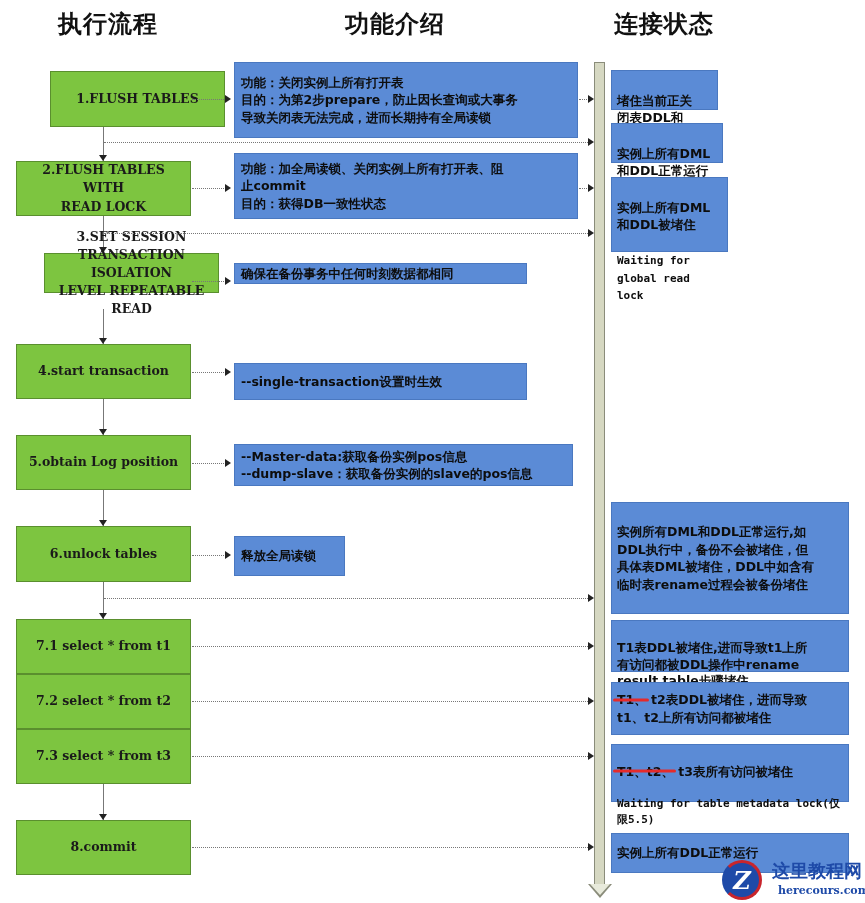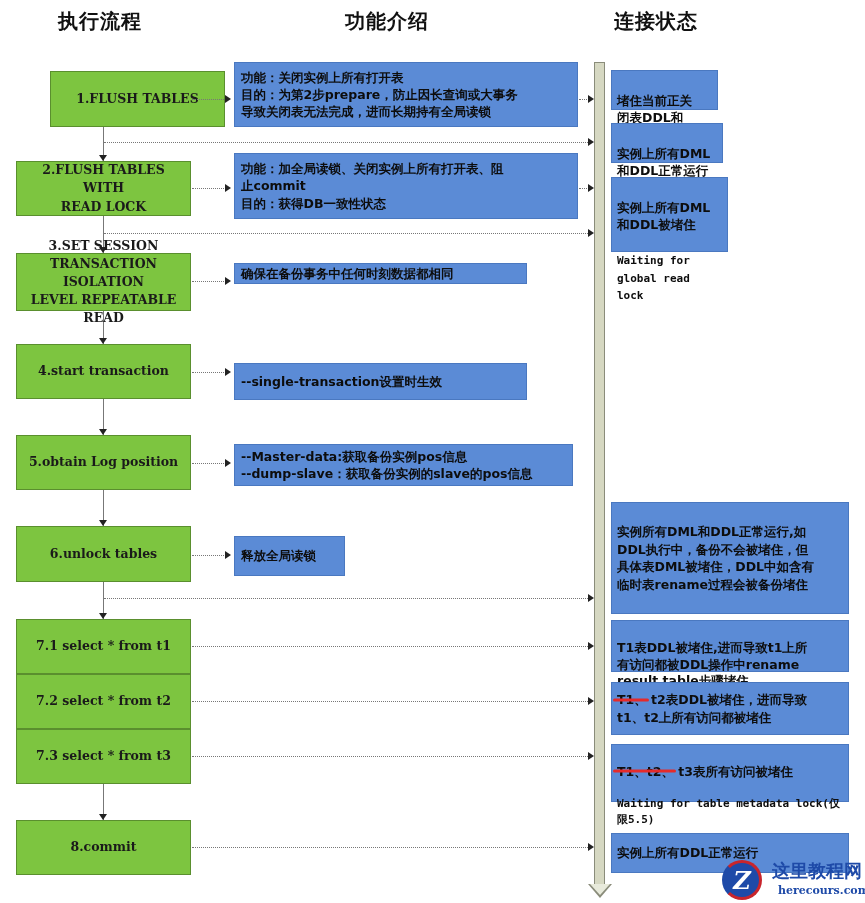--- a/index.html
+++ b/index.html
@@ -1,18 +1,18 @@
 <!DOCTYPE html>
 <html><head>
 <meta charset="utf-8">
 <style>
   * { box-sizing: border-box; margin: 0; padding: 0; }
   body { width: 865px; height: 903px; background: #ffffff; position: relative; overflow: hidden;
          font-family: "DejaVu Sans", sans-serif; }
-  .col-title { position: absolute; top: 8px; font-size: 20px; font-weight: bold; color: #111;
+  .col-title { position: absolute; top: 8px; font-size: 24px; font-weight: bold; color: #111;
                font-family: "DejaVu Sans", sans-serif; letter-spacing: 1px; }
   .step { position: absolute; left: 16px; width: 175px; background: #7dc540; border: 1px solid #5a8f2e;
           display: flex; align-items: center; justify-content: center; text-align: center;
           font-family: "DejaVu Serif", serif; font-weight: bold; font-size: 12.5px; color: #1a1a1a;
           line-height: 1.45; padding: 2px 4px; white-space: pre-line; }
   .desc { position: absolute; background: #5b8bd6; border: 1px solid #4a78c0; color: #0d0d0d;
           font-family: "DejaVu Sans", sans-serif; font-weight: bold; font-size: 12.5px; line-height: 1.38;
           padding: 3px 6px; white-space: pre-line; display: flex; align-items: center; }
   .status { position: absolute; left: 611px; background: #5b8bd6; border: 1px solid #4a78c0; color: #0d0d0d;
             font-family: "DejaVu Sans", sans-serif; font-weight: bold; font-size: 12.5px; line-height: 1.4;
@@ -67,21 +67,21 @@
 <div class="vline" style="top:490px;height:36px;"></div>
 <div class="varrow" style="top:520px;"></div>
 <div class="vline" style="top:582px;height:37px;"></div>
 <div class="varrow" style="top:613px;"></div>
 <div class="vline" style="top:784px;height:36px;"></div>
 <div class="varrow" style="top:814px;"></div>
 
 <div class="step" style="top:71px;height:56px;margin-left:34px;">1.FLUSH TABLES</div>
 <div class="step" style="top:161px;height:55px;">2.FLUSH TABLES WITH
 READ LOCK</div>
-<div class="step" style="top:253px;height:58px;">3.SET SESSION
+<div class="step" style="top:253px;height:40px;margin-left:28px;">3.SET SESSION
 TRANSACTION ISOLATION
 LEVEL REPEATABLE READ</div>
 <div class="step" style="top:344px;height:55px;">4.start transaction</div>
 <div class="step" style="top:435px;height:55px;">5.obtain Log position</div>
 <div class="step" style="top:526px;height:56px;">6.unlock tables</div>
 <div class="step" style="top:619px;height:55px;">7.1 select * from t1</div>
 <div class="step" style="top:674px;height:55px;">7.2 select * from t2</div>
 <div class="step" style="top:729px;height:55px;text-align:right;">7.3 select * from t3</div>
 <div class="step" style="top:820px;height:55px;">8.commit</div>
 
@@ -91,21 +91,21 @@
 <div class="arrowhead" style="left:225px;top:184px;"></div>
 <div class="hdash" style="left:192px;top:281px;width:34px;"></div>
 <div class="arrowhead" style="left:225px;top:277px;"></div>
 <div class="hdash" style="left:192px;top:372px;width:34px;"></div>
 <div class="arrowhead" style="left:225px;top:368px;"></div>
 <div class="hdash" style="left:192px;top:463px;width:34px;"></div>
 <div class="arrowhead" style="left:225px;top:459px;"></div>
 <div class="hdash" style="left:192px;top:555px;width:34px;"></div>
 <div class="arrowhead" style="left:225px;top:551px;"></div>
 
-<div class="desc" style="left:234px;top:62px;width:344px;height:65px;">功能：关闭实例上所有打开表
+<div class="desc" style="left:234px;top:62px;width:344px;height:76px;">功能：关闭实例上所有打开表
 目的：为第2步prepare，防止因长查询或大事务
 导致关闭表无法完成，进而长期持有全局读锁</div>
 <div class="desc" style="left:234px;top:153px;width:344px;height:66px;">功能：加全局读锁、关闭实例上所有打开表、阻
 止commit
 目的：获得DB一致性状态</div>
 <div class="desc" style="left:234px;top:263px;width:293px;height:21px;">确保在备份事务中任何时刻数据都相同</div>
 <div class="desc" style="left:234px;top:363px;width:293px;height:37px;">--single-transaction设置时生效</div>
 <div class="desc" style="left:234px;top:444px;width:339px;height:42px;">--Master-data:获取备份实例pos信息
 --dump-slave：获取备份实例的slave的pos信息</div>
 <div class="desc" style="left:234px;top:536px;width:111px;height:40px;">释放全局读锁</div>

